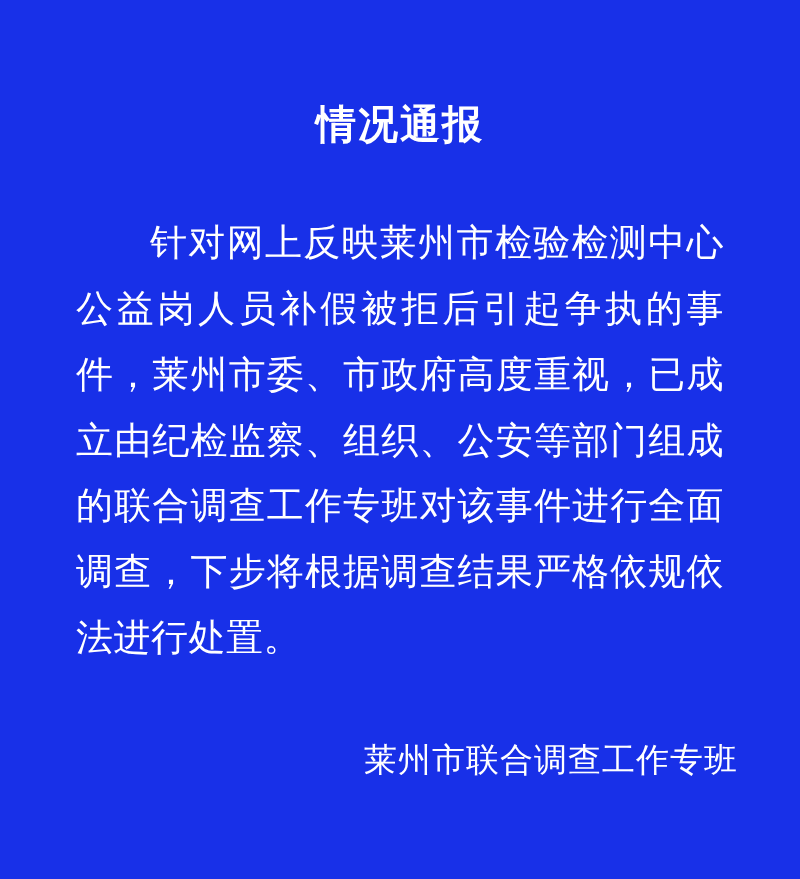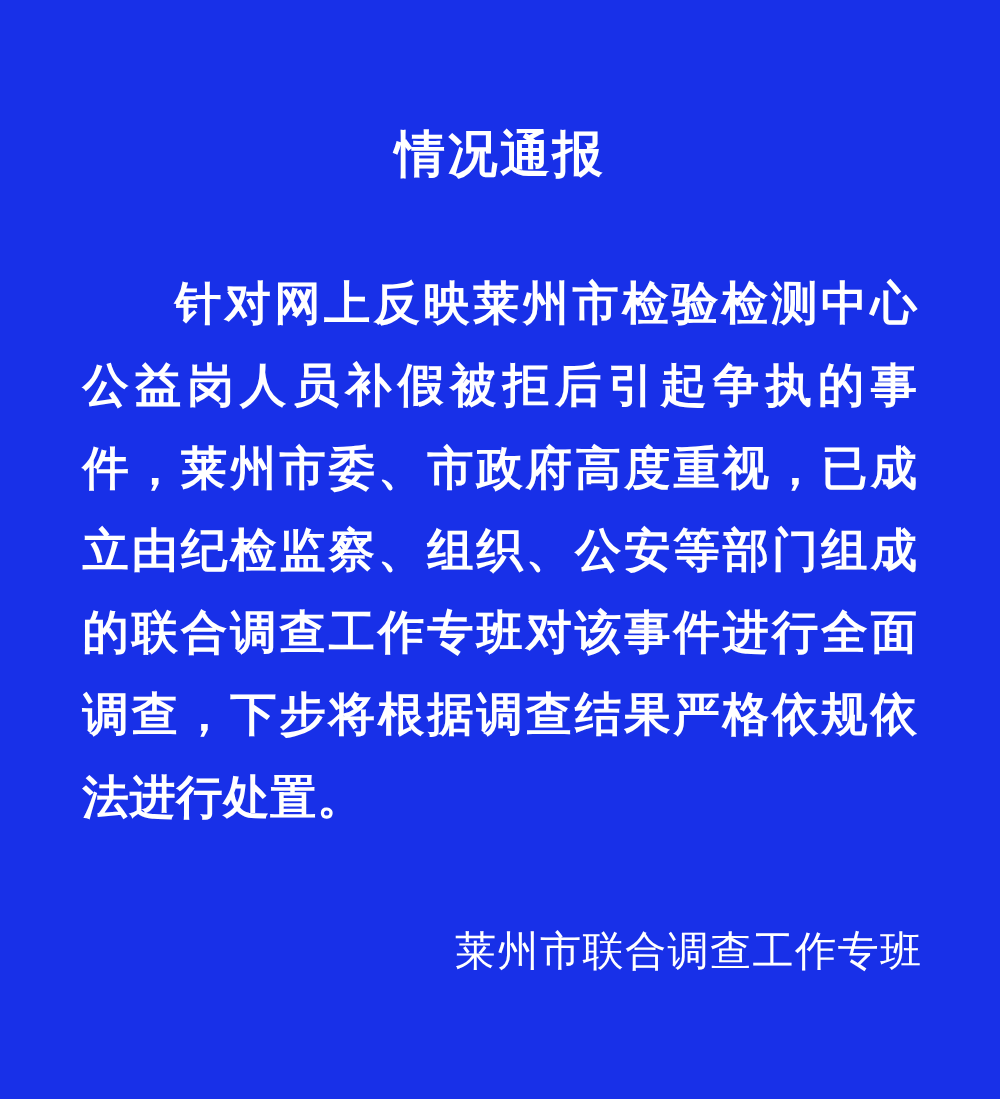--- a/index.html
+++ b/index.html
@@ -25,39 +25,40 @@
   .title {
     text-align: center;
     font-size: 40px;
     font-weight: bold;
     letter-spacing: 2px;
     margin: 0;
     padding-top: 100px;
     line-height: 1.2;
   }
   .body-text {
-    margin: 6px;
+    margin: 16px;
     padding: 0 60px;
     margin-top: 62px;
     font-size: 37px;
     line-height: 1.78;
     text-align: justify;
     text-align-last: left;
     text-indent: 2em;
     letter-spacing: 0.5px;
-    font-weight: 700;
+    font-weight: 400;
   }
   .signature {
     position: absolute;
     right: 62px;
     bottom: 92px;
     text-align: right;
     font-size: 33px;
     line-height: 1.62;
     letter-spacing: 1px;
+    font-family: Liberation Serif, serif;
   }
   .sign-line {
     display: block;
     white-space: nowrap;
   }
 </style>
 </head>
 <body>
 
 <div class="poster">

